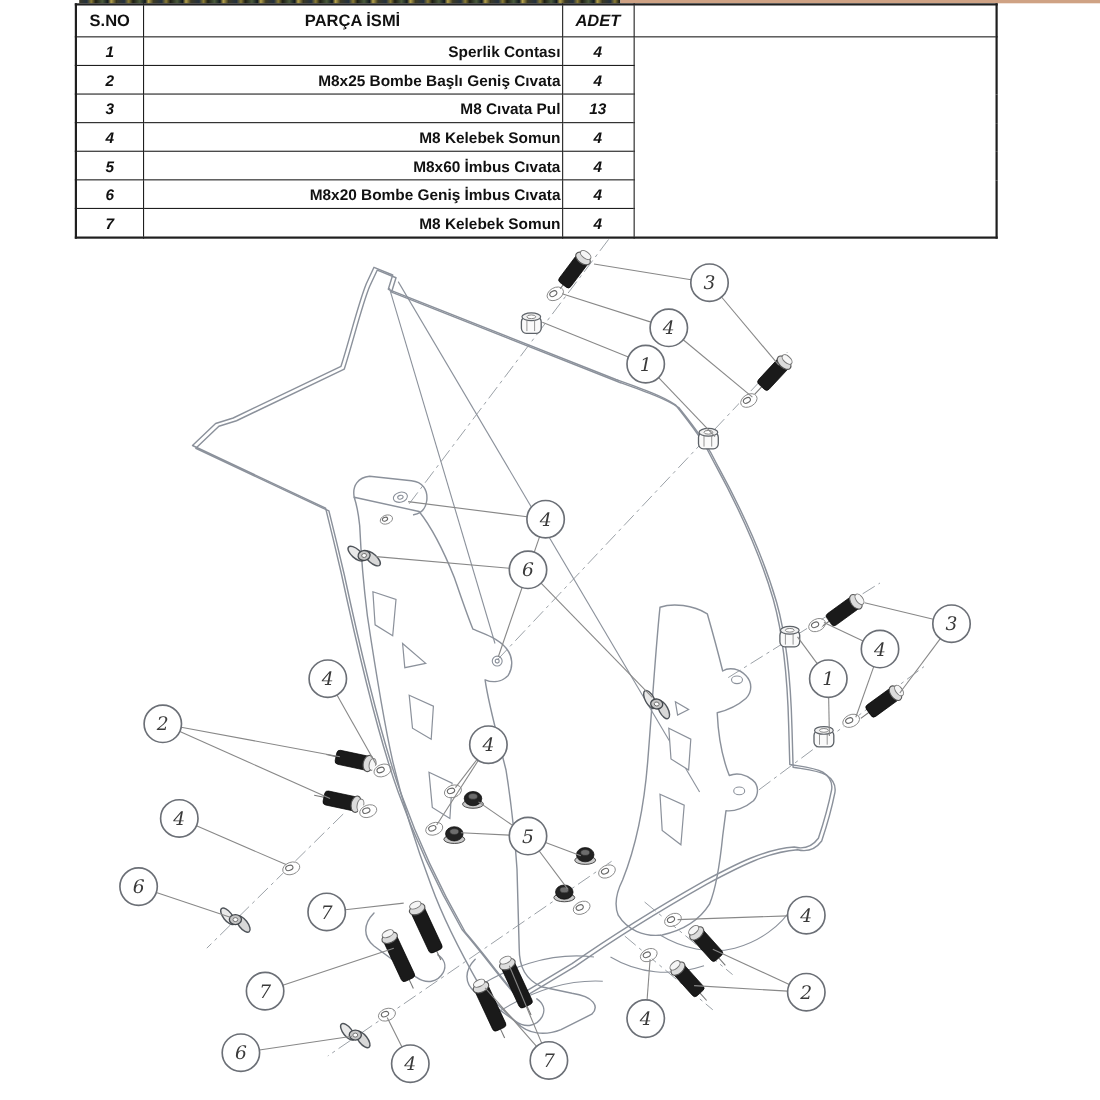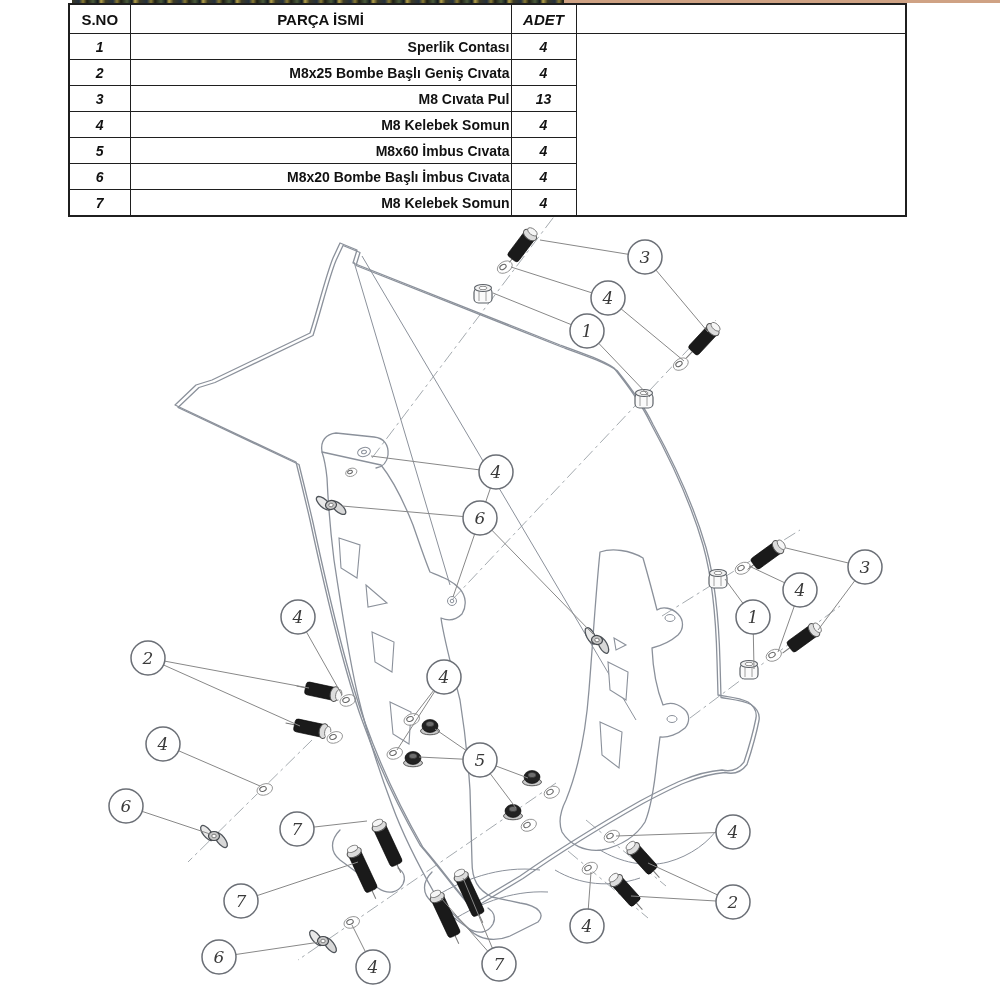--- a/index.html
+++ b/index.html
@@ -91,21 +91,21 @@
           <td class="cell-name">M8 Kelebek Somun</td>
           <td class="cell-qty">4</td>
         </tr>
         <tr>
           <td class="cell-no">5</td>
           <td class="cell-name">M8x60 İmbus Cıvata</td>
           <td class="cell-qty">4</td>
         </tr>
         <tr>
           <td class="cell-no">6</td>
-          <td class="cell-name">M8x20 Bombe Başlı İmbus Cıvata</td>
+          <td class="cell-name">M8x20 Bombe Geniş İmbus Cıvata</td>
           <td class="cell-qty">4</td>
         </tr>
         <tr>
           <td class="cell-no">7</td>
           <td class="cell-name">M8 Kelebek Somun</td>
           <td class="cell-qty">4</td>
         </tr>
       </tbody>
   </table>
 </div>

